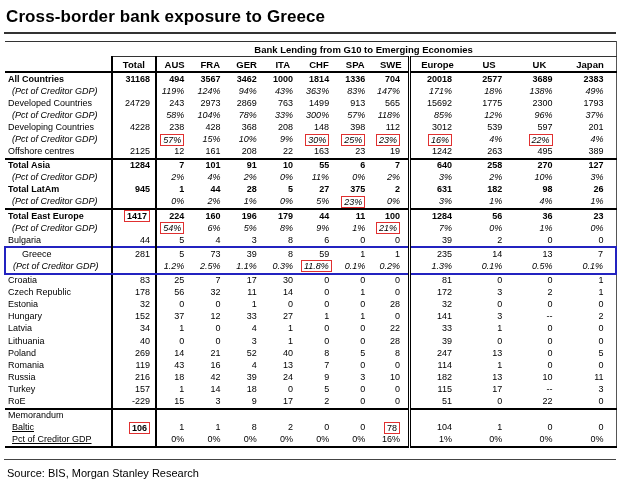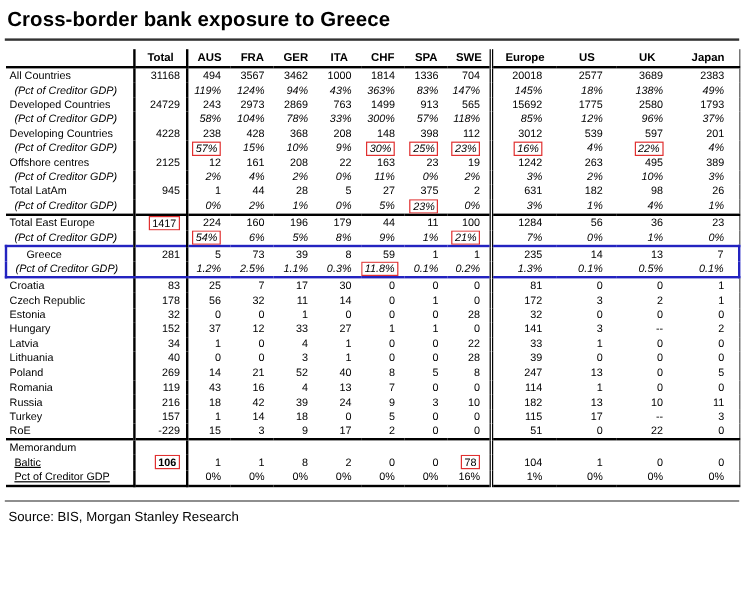--- a/index.html
+++ b/index.html
@@ -17,21 +17,21 @@
   tr.col-header th{font-weight:bold;font-size:9.5px;height:14px;border-bottom:2.5px solid #000;}
   td,th{padding:0;height:12.1px;line-height:11px;vertical-align:middle;overflow:hidden;white-space:nowrap;}
   td.lbl{text-align:left;padding-left:3px;}
   td.num{text-align:right;padding-right:8px;}
   td.tot{text-align:right;padding-right:5px;}
   td.grp{text-align:right;padding-right:12px;}
   .b-lblcol{border-right:2px solid #000;}
   .b-totcol{border-right:2px solid #000;}
   .b-swecol{border-right:3px double #000;}
   .b-last{border-right:1px solid #555;}
-  tr.bold td{font-weight:normal;margin-left:32px;}
+  tr.bold td{font-weight:bold;margin-left:32px;}
   tr.pct td{font-style:italic;}
   tr.pct td.lbl{padding-left:7px;}
   tr.rule td{border-top:2px solid #000;}
   tr.last td{border-bottom:2.5px solid #000;}
   tr.blue-top td{border-top:2.5px solid var(--blue);}
   tr.blue-top td:first-child{border-left:2.5px solid var(--blue);padding-left:16px;}
   tr.blue-top td:last-child{border-right:2.5px solid var(--blue);}
   tr.blue-bottom td{border-bottom:2.5px solid var(--blue);}
   tr.blue-bottom td:first-child{border-left:2.5px solid var(--blue);}
   tr.blue-bottom td:last-child{border-right:2.5px solid var(--blue);}
@@ -58,20 +58,24 @@
         <col class="c-mid">
         <col class="c-mid">
         <col class="c-mid">
         <col class="c-mid">
       <col class="c-eur">
         <col class="c-us">
         <col class="c-uk">
         <col class="c-jp">
     </colgroup>
     <thead>
+      <tr class="group-header">
+        <td></td>
+        <td class="gh-span b-last" colspan="12">Bank Lending from G10 to Emerging Economies</td>
+      </tr>
       <tr class="col-header" id="col-header-row">
           <th class="b-lblcol"></th>
           <th class="b-totcol">Total</th>
           <th>AUS</th>
           <th>FRA</th>
           <th>GER</th>
           <th>ITA</th>
           <th>CHF</th>
           <th>SPA</th>
           <th class="b-swecol">SWE</th>
@@ -100,38 +104,38 @@
         <tr class="pct">
           <td class="lbl b-lblcol">(Pct of Creditor GDP)</td>
           <td class="tot b-totcol"></td>
           <td class="num">119%</td>
           <td class="num">124%</td>
           <td class="num">94%</td>
           <td class="num">43%</td>
           <td class="num">363%</td>
           <td class="num">83%</td>
           <td class="num b-swecol">147%</td>
-          <td class="grp">145%</td>
+          <td class="grp">171%</td>
           <td class="grp">18%</td>
           <td class="grp">138%</td>
           <td class="grp b-last">49%</td>
         </tr>
         <tr class="">
           <td class="lbl b-lblcol">Developed Countries</td>
           <td class="tot b-totcol">24729</td>
           <td class="num">243</td>
           <td class="num">2973</td>
           <td class="num">2869</td>
           <td class="num">763</td>
           <td class="num">1499</td>
           <td class="num">913</td>
           <td class="num b-swecol">565</td>
           <td class="grp">15692</td>
           <td class="grp">1775</td>
-          <td class="grp">2580</td>
+          <td class="grp">2300</td>
           <td class="grp b-last">1793</td>
         </tr>
         <tr class="pct">
           <td class="lbl b-lblcol">(Pct of Creditor GDP)</td>
           <td class="tot b-totcol"></td>
           <td class="num">58%</td>
           <td class="num">104%</td>
           <td class="num">78%</td>
           <td class="num">33%</td>
           <td class="num">300%</td>
@@ -179,20 +183,35 @@
           <td class="num">161</td>
           <td class="num">208</td>
           <td class="num">22</td>
           <td class="num">163</td>
           <td class="num">23</td>
           <td class="num b-swecol">19</td>
           <td class="grp">1242</td>
           <td class="grp">263</td>
           <td class="grp">495</td>
           <td class="grp b-last">389</td>
+        </tr>
+        <tr class="bold rule">
+          <td class="lbl b-lblcol">Total Asia</td>
+          <td class="tot b-totcol">1284</td>
+          <td class="num">7</td>
+          <td class="num">101</td>
+          <td class="num">91</td>
+          <td class="num">10</td>
+          <td class="num">55</td>
+          <td class="num">6</td>
+          <td class="num b-swecol">7</td>
+          <td class="grp">640</td>
+          <td class="grp">258</td>
+          <td class="grp">270</td>
+          <td class="grp b-last">127</td>
         </tr>
         <tr class="pct">
           <td class="lbl b-lblcol">(Pct of Creditor GDP)</td>
           <td class="tot b-totcol"></td>
           <td class="num">2%</td>
           <td class="num">4%</td>
           <td class="num">2%</td>
           <td class="num">0%</td>
           <td class="num">11%</td>
           <td class="num">0%</td>
@@ -255,20 +274,35 @@
           <td class="num">5%</td>
           <td class="num">8%</td>
           <td class="num">9%</td>
           <td class="num">1%</td>
           <td class="num b-swecol"><span class="redbox">21%</span></td>
           <td class="grp">7%</td>
           <td class="grp">0%</td>
           <td class="grp">1%</td>
           <td class="grp b-last">0%</td>
         </tr>
+        <tr class="">
+          <td class="lbl b-lblcol">Bulgaria</td>
+          <td class="tot b-totcol">44</td>
+          <td class="num">5</td>
+          <td class="num">4</td>
+          <td class="num">3</td>
+          <td class="num">8</td>
+          <td class="num">6</td>
+          <td class="num">0</td>
+          <td class="num b-swecol">0</td>
+          <td class="grp">39</td>
+          <td class="grp">2</td>
+          <td class="grp">0</td>
+          <td class="grp b-last">0</td>
+        </tr>
         <tr class="blue-top">
           <td class="lbl b-lblcol">Greece</td>
           <td class="tot b-totcol">281</td>
           <td class="num">5</td>
           <td class="num">73</td>
           <td class="num">39</td>
           <td class="num">8</td>
           <td class="num">59</td>
           <td class="num">1</td>
           <td class="num b-swecol">1</td>

